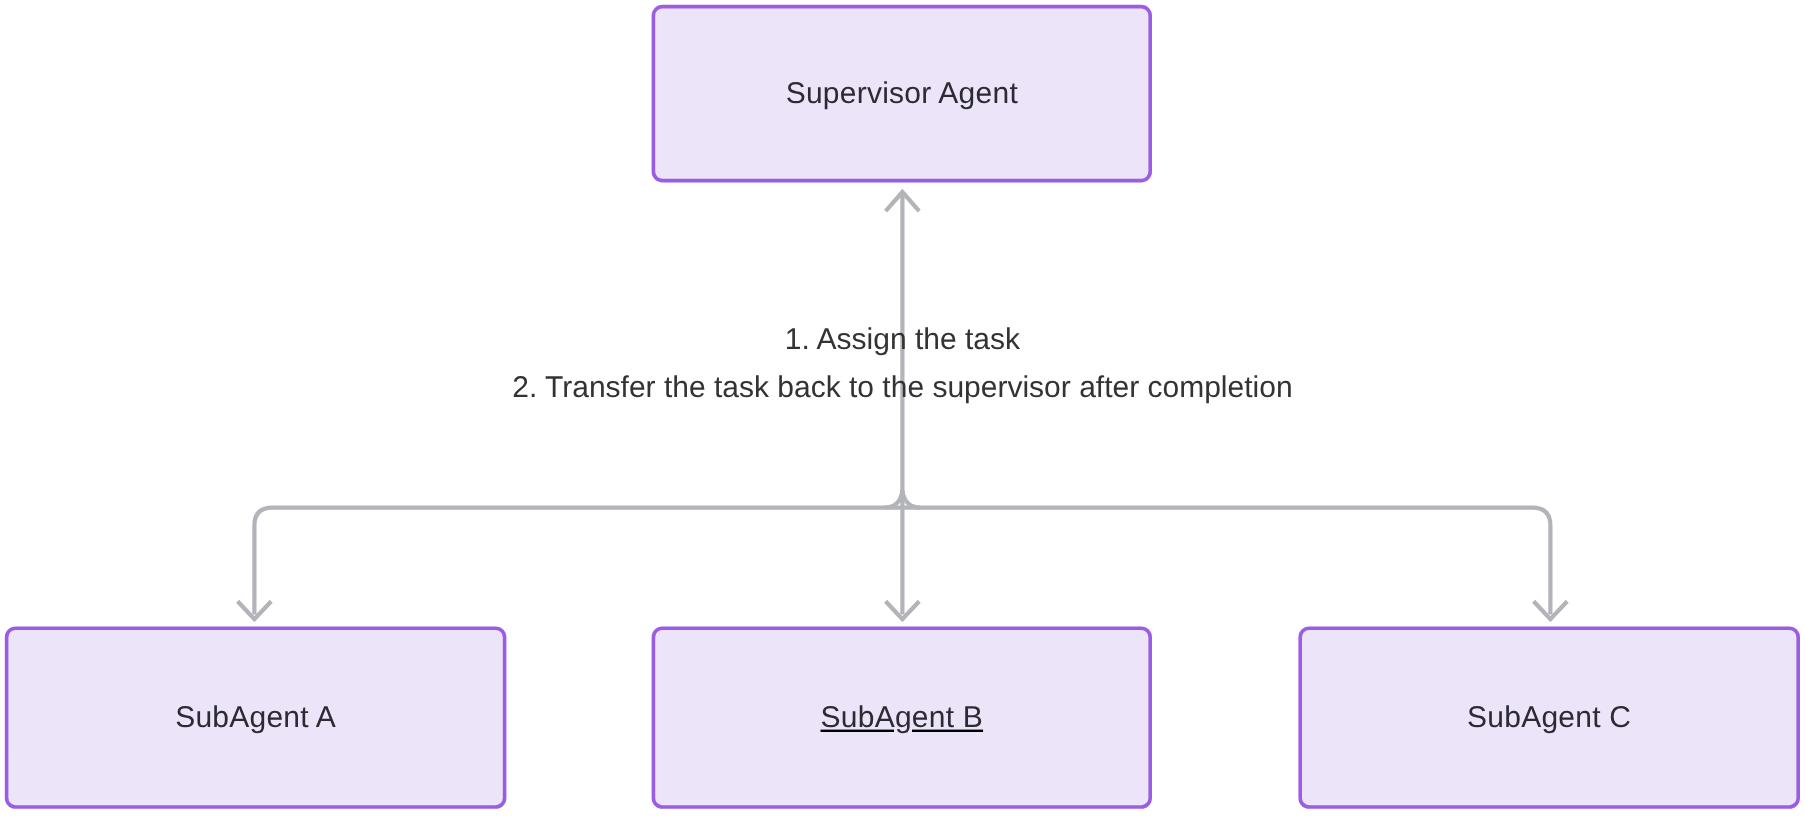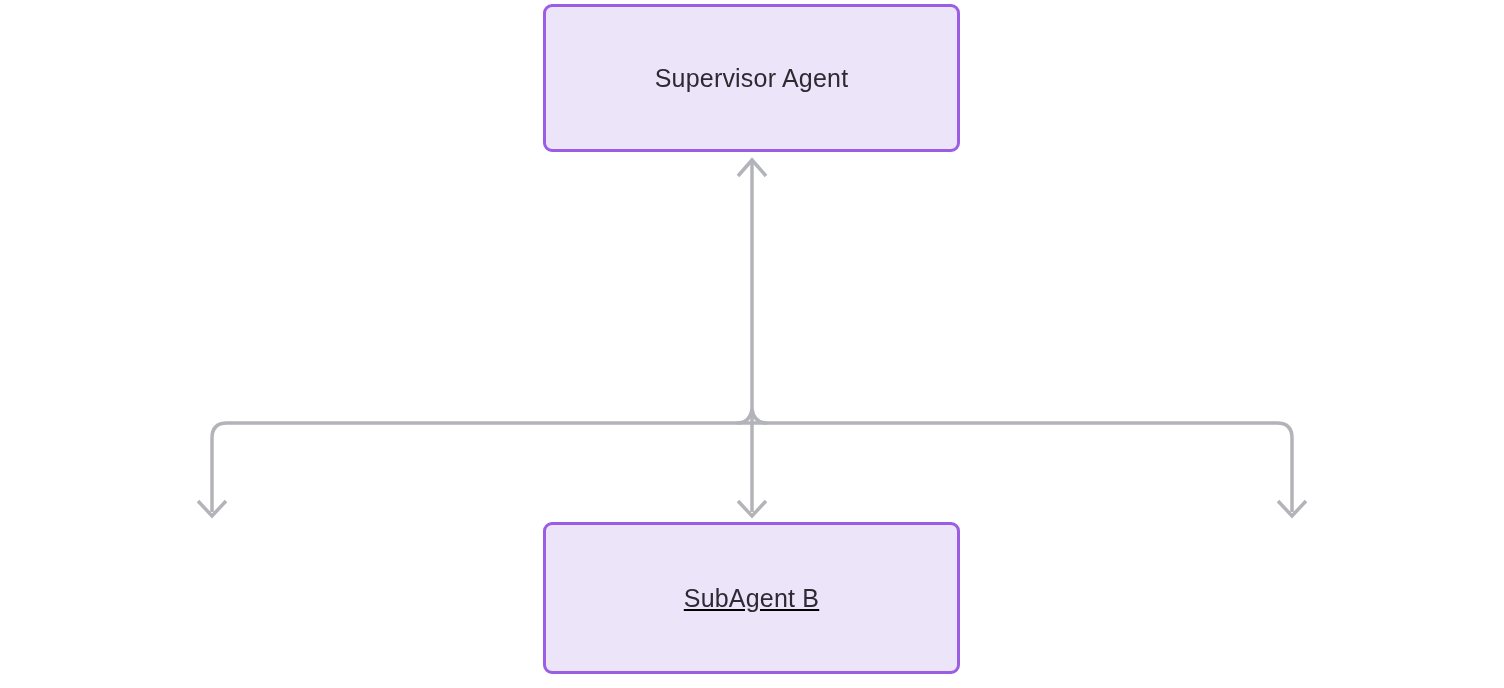--- a/index.html
+++ b/index.html
@@ -76,20 +76,30 @@
     <path class="edge" d="M 738 176 L 752 160 L 766 176"></path>
     <path class="edge" d="M 198 501 L 212 516 L 226 501"></path>
     <path class="edge" d="M 738 501 L 752 516 L 766 501"></path>
     <path class="edge" d="M 1278 501 L 1292 516 L 1306 501"></path>
   </svg>
 
   <div class="node node-supervisor">
     <span class="node-label">Supervisor Agent</span>
   </div>
 
+  <div class="edge-label">
+    <div>1. Assign the task</div>
+    <div>2. Transfer the task back to the supervisor after completion</div>
+  </div>
 
+  <div class="node node-a">
+    <span class="node-label">SubAgent A</span>
+  </div>
 
   <div class="node node-b">
     <span class="node-label">SubAgent B</span>
   </div>
 
+  <div class="node node-c">
+    <span class="node-label">SubAgent C</span>
+  </div>
 
 </div>
 
 </body></html>

